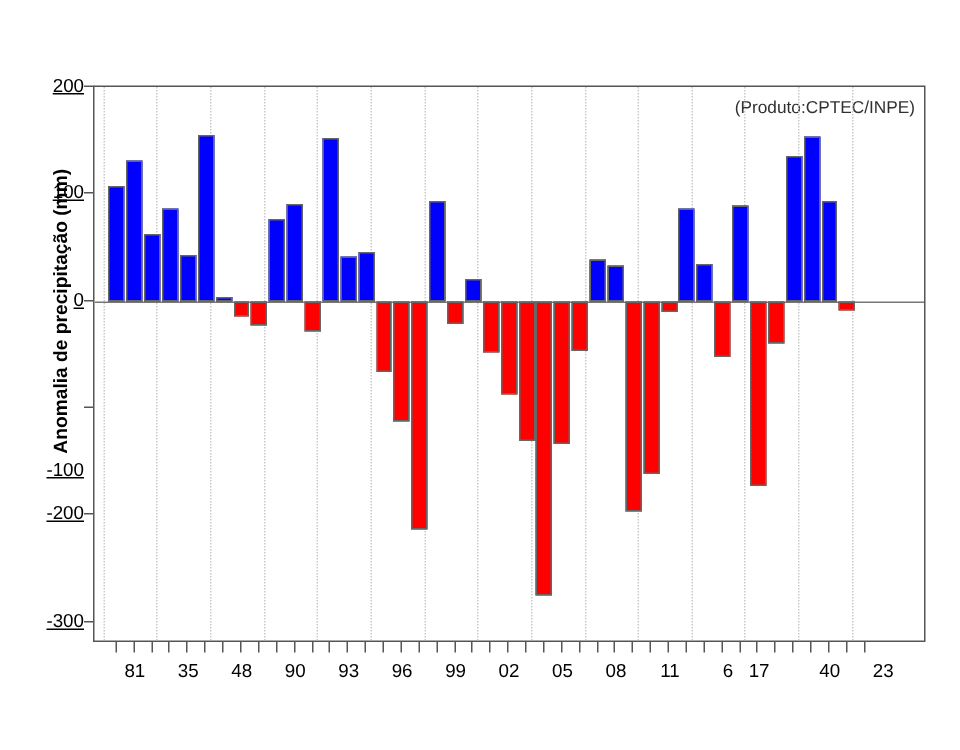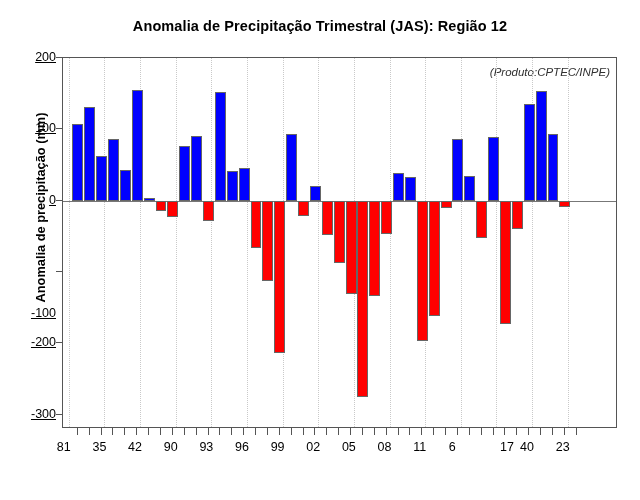--- a/index.html
+++ b/index.html
@@ -34,21 +34,20 @@
   #plot-area {
     position: absolute;
     left: 62px;
     top: 57px;
     width: 555px;
     height: 371px;
     border: 1px solid #555555;
     box-sizing: border-box;
     background: #ffffff;
     overflow: hidden;
-    font-style: italic;
   }
   .vgrid {
     position: absolute;
     top: 0;
     width: 0;
     height: 100%;
     border-left: 1px dotted #c9c9c9;
   }
   #zero-line {
     position: absolute;
@@ -114,40 +113,39 @@
     top: 428px;
     width: 0;
     height: 7px;
     border-left: 1px solid #555555;
   }
   .xtick-label {
     position: absolute;
     top: 440px;
     width: 40px;
     margin-left: -20px;
-    text-align: left;
+    text-align: right;
     font-size: 12.5px;
     white-space: nowrap;
   }
   #x-axis-title {
     position: absolute;
     left: 0;
     top: 466px;
     width: 640px;
     text-align: center;
     font-size: 12.8px;
     font-weight: bold;
   }
 </style>
 </head>
 <body>
 
 <div id="root">
 
-  <div id="chart-title">Anomalia de Precipitação Trimestral (JAS): Região 12</div>
 
   <div id="y-axis-title">Anomalia de precipitação (mm)</div>
 
   <div id="y-axis-line"></div>
 
   <div id="plot-area">
     <div id="source-note">(Produto:CPTEC/INPE)</div>
     <div id="grid-layer">
         <div class="vgrid" style="left: 5.82047px;"></div>
         <div class="vgrid" style="left: 41.456px;"></div>
@@ -229,21 +227,21 @@
   <div id="x-axis-ticks">
       <div class="xtick-line" style="left: 76.8481px;"></div>
       <div class="xtick-label" style="left: 76.8481px;">81</div>
       <div class="xtick-line" style="left: 88.7267px;"></div>
       <div class="xtick-line" style="left: 100.605px;"></div>
       <div class="xtick-line" style="left: 112.484px;"></div>
       <div class="xtick-label" style="left: 112.484px;">35</div>
       <div class="xtick-line" style="left: 124.362px;"></div>
       <div class="xtick-line" style="left: 136.241px;"></div>
       <div class="xtick-line" style="left: 148.119px;"></div>
-      <div class="xtick-label" style="left: 148.119px;">42</div>
+      <div class="xtick-label" style="left: 148.119px;">48</div>
       <div class="xtick-line" style="left: 159.998px;"></div>
       <div class="xtick-line" style="left: 171.876px;"></div>
       <div class="xtick-line" style="left: 183.755px;"></div>
       <div class="xtick-label" style="left: 183.755px;">90</div>
       <div class="xtick-line" style="left: 195.633px;"></div>
       <div class="xtick-line" style="left: 207.512px;"></div>
       <div class="xtick-line" style="left: 219.39px;"></div>
       <div class="xtick-label" style="left: 219.39px;">93</div>
       <div class="xtick-line" style="left: 231.269px;"></div>
       <div class="xtick-line" style="left: 243.147px;"></div>
@@ -269,21 +267,21 @@
       <div class="xtick-line" style="left: 421.325px;"></div>
       <div class="xtick-line" style="left: 433.204px;"></div>
       <div class="xtick-label" style="left: 433.204px;">11</div>
       <div class="xtick-line" style="left: 445.082px;"></div>
       <div class="xtick-line" style="left: 456.961px;"></div>
       <div class="xtick-line" style="left: 468.839px;"></div>
       <div class="xtick-label" style="left: 468.839px;">6</div>
       <div class="xtick-line" style="left: 480.718px;"></div>
       <div class="xtick-line" style="left: 492.596px;"></div>
       <div class="xtick-line" style="left: 504.475px;"></div>
-      <div class="xtick-label" style="left: 520px;">17</div>
+      <div class="xtick-label" style="left: 493px;">17</div>
       <div class="xtick-line" style="left: 516.353px;"></div>
       <div class="xtick-line" style="left: 528.232px;"></div>
       <div class="xtick-line" style="left: 540.11px;"></div>
       <div class="xtick-label" style="left: 540.11px;">40</div>
       <div class="xtick-line" style="left: 551.989px;"></div>
       <div class="xtick-line" style="left: 563.867px;"></div>
       <div class="xtick-line" style="left: 575.746px;"></div>
       <div class="xtick-label" style="left: 575.746px;">23</div>
     </div>
 

